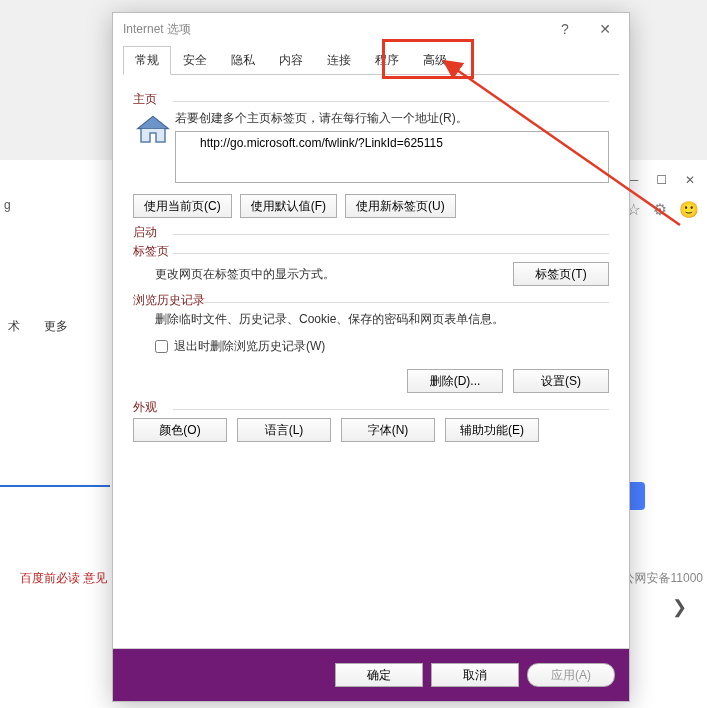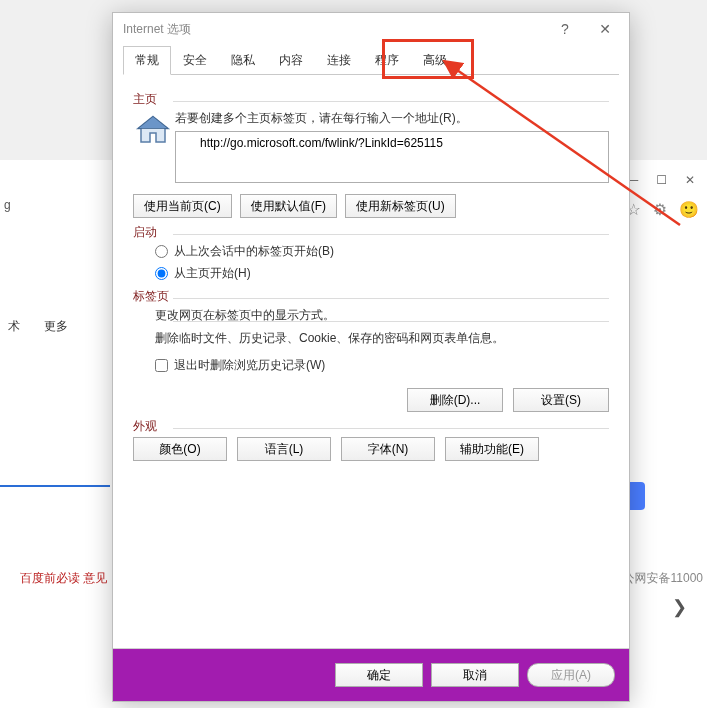--- a/index.html
+++ b/index.html
@@ -130,21 +130,21 @@
   .btn.disabled { color:#999;border-radius:11px; }
   .indent { margin-left: 22px; }
   .radio-row, .check-row { display:flex; align-items:center; gap:6px; margin: 5px 0; }
   .radio-row input, .check-row input { margin:0; }
   .tab-setting-row { display:flex; align-items:center; justify-content:space-between; margin:6px 0 6px 22px; }
   .history-actions { display:flex; justify-content:flex-end; gap:10px; margin-top:14px; }
   .appearance-row { display:flex; gap:10px; margin-top:8px; }
   .appearance-row .btn { min-width: 94px; }
   .footer {
     border-top: 1px solid #d0d0d0;
-    background: #a21caf;
+    background: #701a75;
     padding: 14px 14px;
     display: flex;
     justify-content: flex-end;
     gap: 8px;
   }
   .footer .btn { min-width: 88px; }
 
   
   .anno-rect {
     position: absolute;
@@ -214,37 +214,29 @@
       </div>
     </div>
     <div class="btnrow">
       <button class="btn">使用当前页(C)</button>
       <button class="btn">使用默认值(F)</button>
       <button class="btn">使用新标签页(U)</button>
     </div>
 
     <div class="group-title">启动</div>
     <div class="group-line"></div>
-    <div class="indent">
-      <label class="radio-row">
-        <input type="radio" name="startup" style="">
-        <span>从上次会话中的标签页开始(B)</span>
-      </label>
-      <label class="radio-row">
-        <input type="radio" name="startup" checked="" style="">
-        <span>从主页开始(H)</span>
-      </label>
-    </div>
 
     <div class="group-title">标签页</div>
     <div class="group-line"></div>
     <div class="tab-setting-row">
       <span>更改网页在标签页中的显示方式。</span>
-    </div>
-
+      <button class="btn">标签页(T)</button>
+    </div>
+
+    <div class="group-title">浏览历史记录</div>
     <div class="group-line"></div>
     <div class="indent">
       <div style="margin:6px 0 10px 0;">删除临时文件、历史记录、Cookie、保存的密码和网页表单信息。</div>
       <label class="check-row">
         <input type="checkbox" style="">
         <span>退出时删除浏览历史记录(W)</span>
       </label>
       <div class="history-actions">
         <button class="btn">删除(D)...</button>
         <button class="btn">设置(S)</button>

